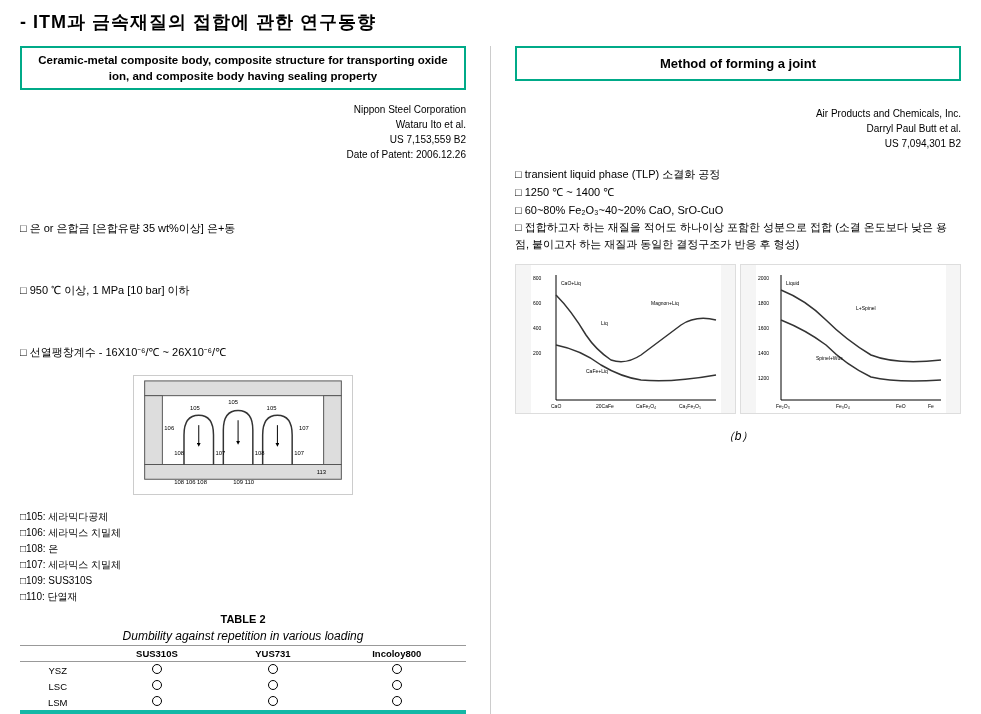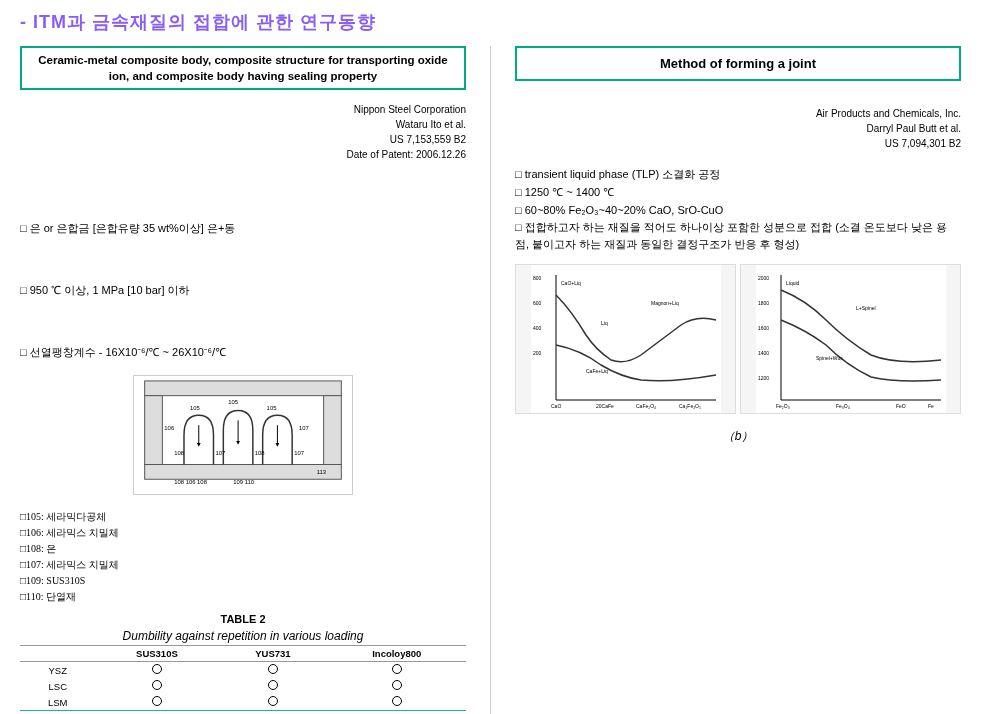--- a/index.html
+++ b/index.html
@@ -16,21 +16,21 @@
       width: 981px;
       height: 714px;
       padding: 10px 20px;
       display: flex;
       flex-direction: column;
     }
 
     .header-title {
       font-size: 18px;
       font-weight: bold;
-      color: #8b5cf6;
+      color: #000000;
       margin-bottom: 12px;
       letter-spacing: 1px;
       font-family: 'Malgun Gothic', Arial, sans-serif;
     }
 
     .main-content {
       display: flex;
       flex-direction: row;
       gap: 20px;
       flex: 1;
@@ -85,21 +85,21 @@
     }
 
     .diagram-svg {
       border: 1px solid #ccc;
     }
 
     .legend-list {
       font-size: 10px;
       color: #000;
       line-height: 1.6;
-      font-family: Liberation Serif, serif;
+      font-family: Liberation Sans, sans-serif;
     }
 
     .table-area {
       margin-top: 0;
       font-size: 10px;
     }
 
     .table-title {
       text-align: center;
       font-weight: bold;
@@ -119,21 +119,21 @@
       padding: 2px 8px;
       text-align: center;
     }
 
     .durability-table td {
       padding: 2px 8px;
       text-align: center;
     }
 
     .durability-table tr:last-child td {
-      border-bottom: 1px solid #14b8a6;
+      border-bottom: 5px solid #14b8a6;
     }
 
     .durability-table .subtitle-row td {
       font-size: 12px;
       font-style: italic;
       border-bottom: 1px solid #999;
     }
 
     .circle-mark {
       display: inline-block;

